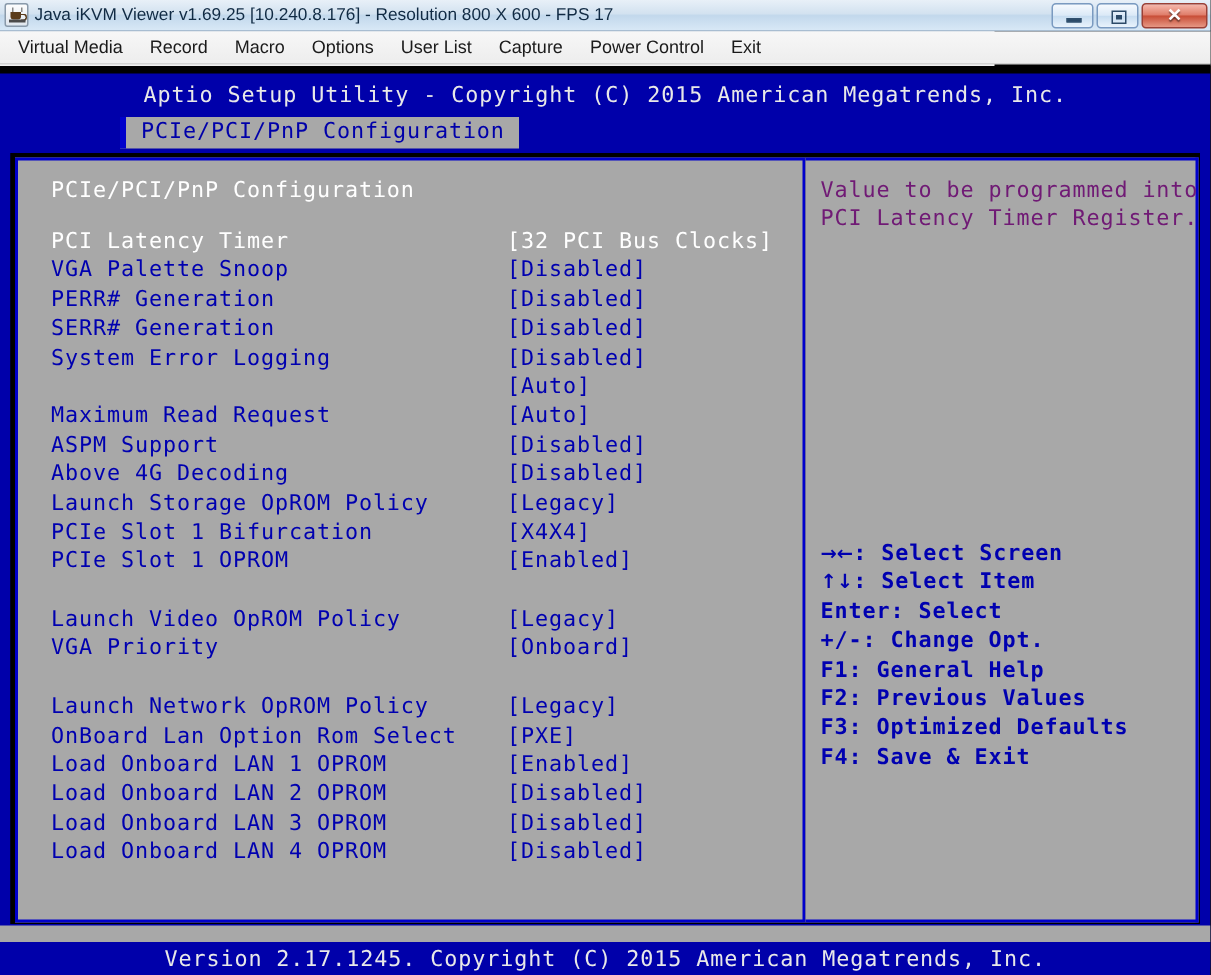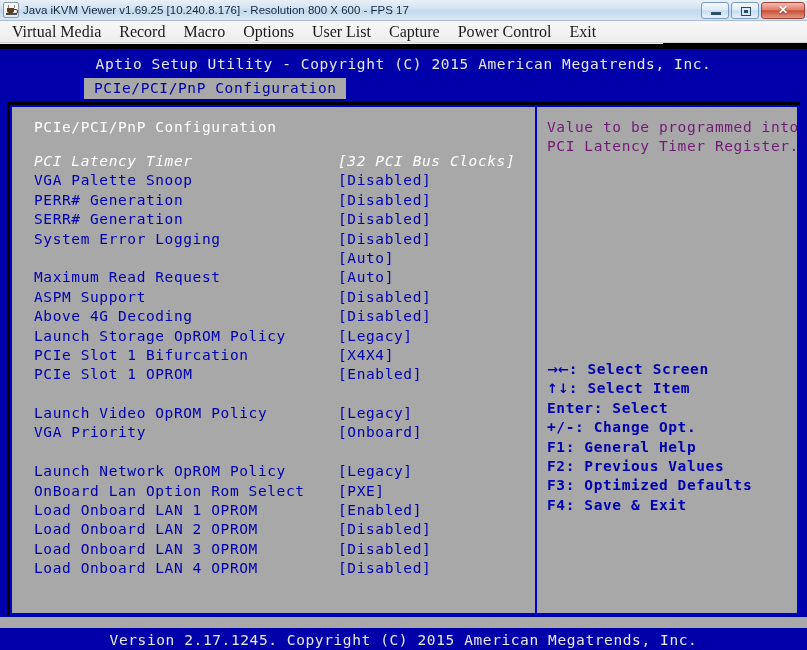--- a/index.html
+++ b/index.html
@@ -92,22 +92,22 @@
 
   #menubar {
     position: absolute; left: 0; top: 21px;
     width: 807px; height: 22px;
     background: linear-gradient(to bottom, #f7f7f7, #ededed);
     border-bottom: 1px solid #d2d2d2;
     box-sizing: border-box;
     display: flex; align-items: center;
   }
   .menu-item {
-    font-family: Liberation Serif, serif;
-    font-size: 16px; color: #1a1a1a;
+    font-family: Liberation Sans, sans-serif;
+    font-size: 12px; color: #1a1a1a;
     padding: 0 9px; line-height: 21px; white-space: nowrap;
     cursor: default;
   }
   .menu-item:first-child { margin-left: 3px; }
 
   
   #bios {
     position: absolute; left: 0; top: 44px;
     width: 807px; height: 606px;
     background: #000;
@@ -170,21 +170,21 @@
   }
 
   #setting-rows {
     position: absolute; left: 22px; top: 46px;
     width: 495px;
   }
   .srow { height: 19.4px; position: relative; }
   .srow.spacer { height: 19.4px; }
   .slabel { position: absolute; left: 0; top: 0; color: #0000b0; }
   .svalue { position: absolute; left: 304px; top: 0; color: #0000b0; }
-  .srow.selected .slabel, .srow.selected .svalue { color: #ffffff; font-style: italic; }
+  .srow.selected .slabel, .srow.selected .svalue { color: #ffffff; }
 
   #help-text {
     position: absolute; left: 10px; top: 12px; right: 6px;
     color: #701a75;
   }
   #help-text div { height: 19.4px; }
 
   #key-legend {
     position: absolute; left: 10px; top: 254px; right: 4px;
     color: #0000b0;

